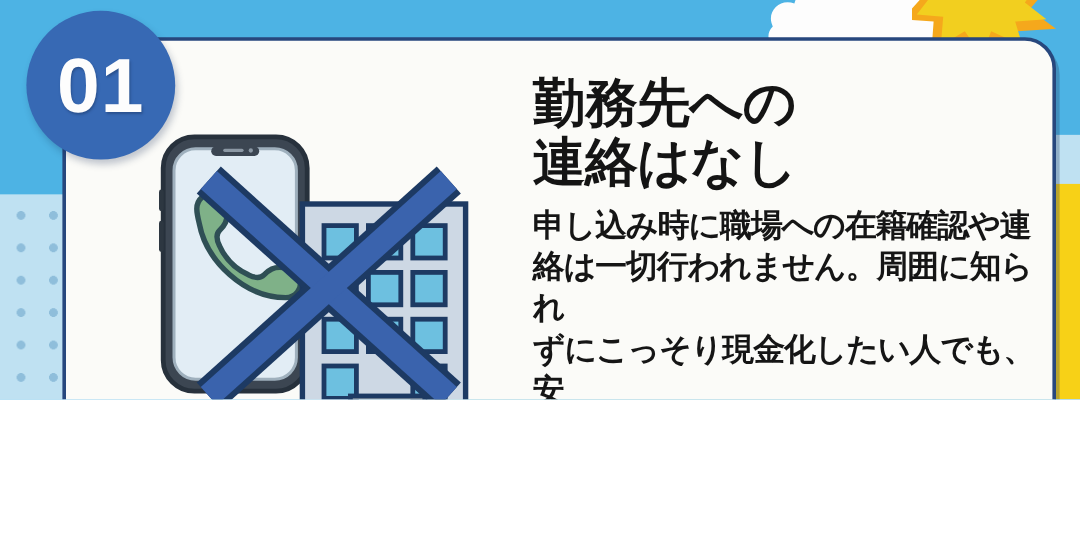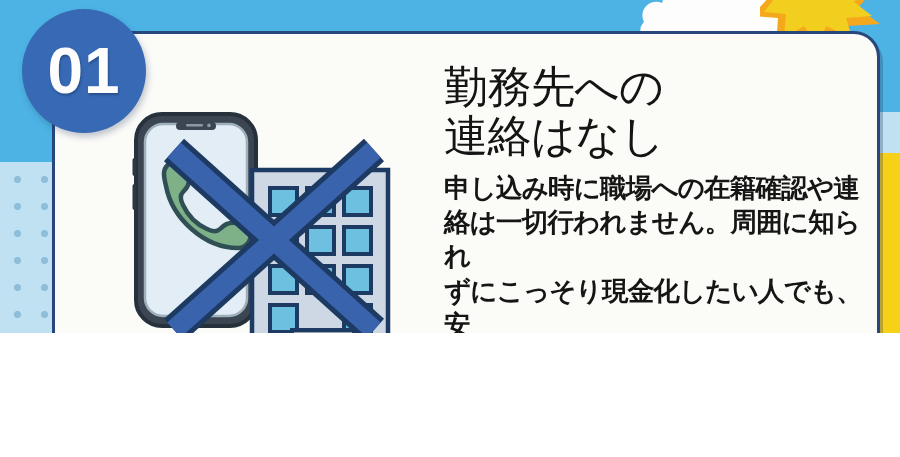--- a/index.html
+++ b/index.html
@@ -133,21 +133,21 @@
   
   .text-col {
     position: absolute;
     left: 444px;
     top: 62px;
     width: 420px;
     z-index: 5;
   }
   .headline {
     font-size: 44px;
-    font-weight: normal;
+    font-weight: bold;
     color: #141414;
     line-height: 1.12;
     letter-spacing: -0.5px;
     margin: 0 0 10px 0;
     white-space: pre-line;
   }
   .body-copy {
     font-size: 26.5px;
     font-weight: bold;
     color: #151515;

